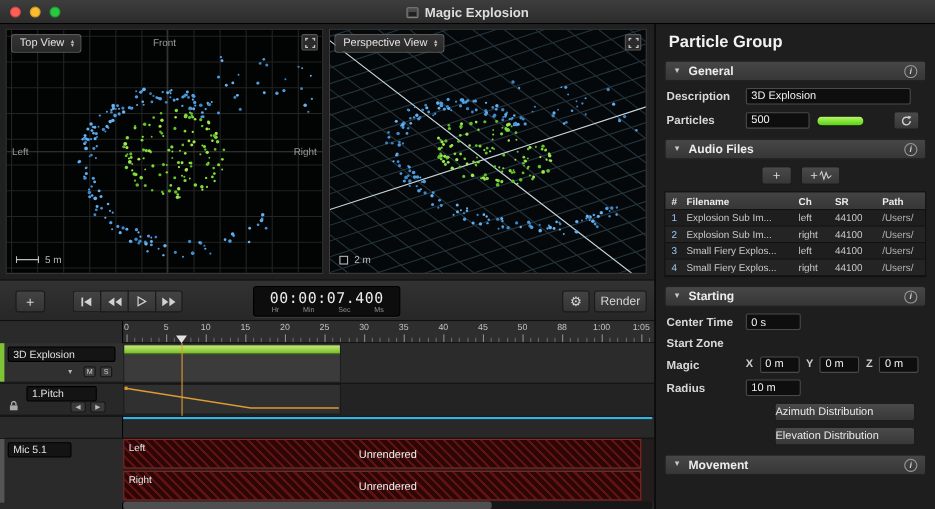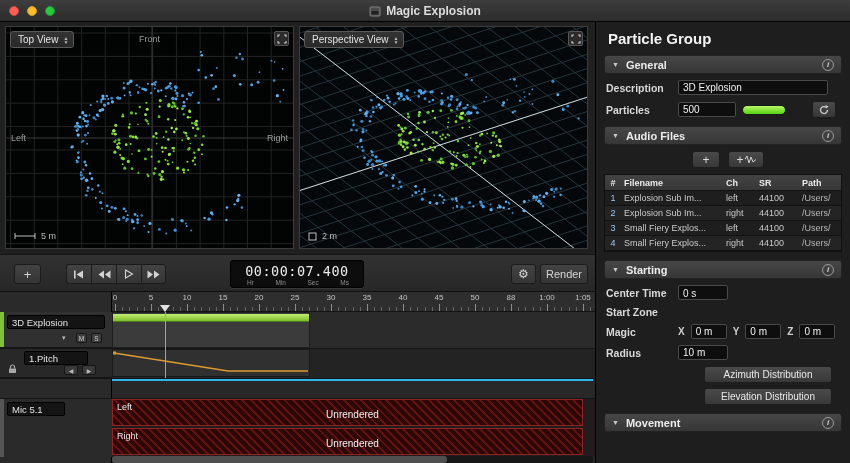--- a/index.html
+++ b/index.html
@@ -118,21 +118,21 @@
   .flabel{width:66px;font-size:10.5px;font-weight:bold;color:#d8d8d8;flex:none;}
   .field{height:15px;background:#0e0e0e;border:1px solid #4a4a4a;border-radius:2px;
     font-size:10px;color:#f0f0f0;display:flex;align-items:center;padding:0 4px;white-space:nowrap;overflow:hidden;}
   .swatch{width:44px;height:10px;border-radius:5px;border:1px solid #1b1b1b;}
   .sqbtn{width:24px;height:17px;background:linear-gradient(#4a4a4a,#373737);border:1px solid #1d1d1d;
     border-radius:3px;display:flex;align-items:center;justify-content:center;color:#dcdcdc;font-size:12px;gap:1px;}
   .selectbox{width:128px;height:16px;background:linear-gradient(#3e3e3e,#2f2f2f);border:1px solid #1c1c1c;
     border-radius:3px;font-size:10px;color:#eee;display:flex;align-items:center;padding:0 4px 0 6px;}
   .axis{font-size:10px;font-weight:bold;color:#cfcfcf;}
   .pbtn{width:128px;height:17px;background:linear-gradient(#4a4a4a,#383838);border:1px solid #1d1d1d;
-    border-radius:3px;color:#e9e9e9;font-size:10px;display:flex;align-items:center;justify-content:center;}
+    border-radius:3px;color:#e9e9e9;font-size:10px;display:flex;align-items:center;justify-content:flex-start;}
   .btnrow{display:flex;justify-content:flex-end;margin:5px 18px 4px 10px;}
 
   
   .table{margin:6px 8px 2px;border:1px solid #101010;}
   .trow{display:flex;height:15px;align-items:center;background:#1e1e1e;border-bottom:1px solid #121212;}
   .trow.odd{background:#242424;}
   .trow.thead{background:linear-gradient(#434343,#373737);height:16px;}
   .tcell{font-size:9px;color:#c9c9c9;padding:0 3px;white-space:nowrap;overflow:hidden;flex:none;}
   .thead .tcell{color:#ececec;font-weight:bold;}
   .c0{width:16px;text-align:center;color:#9ec7f2;}

